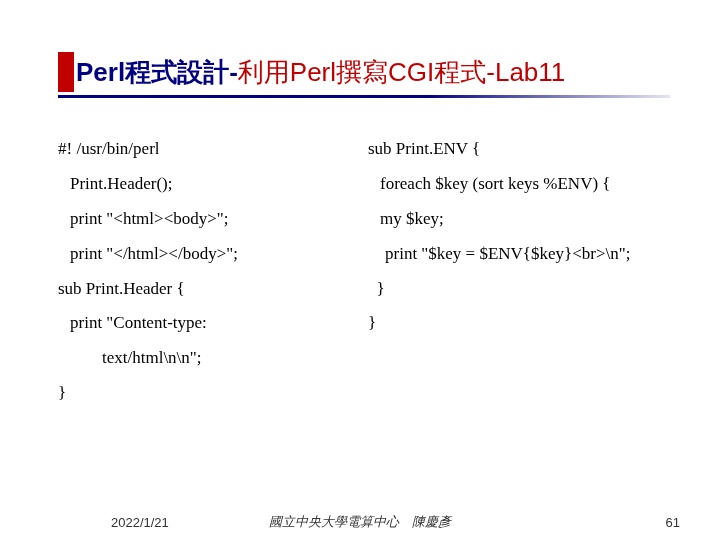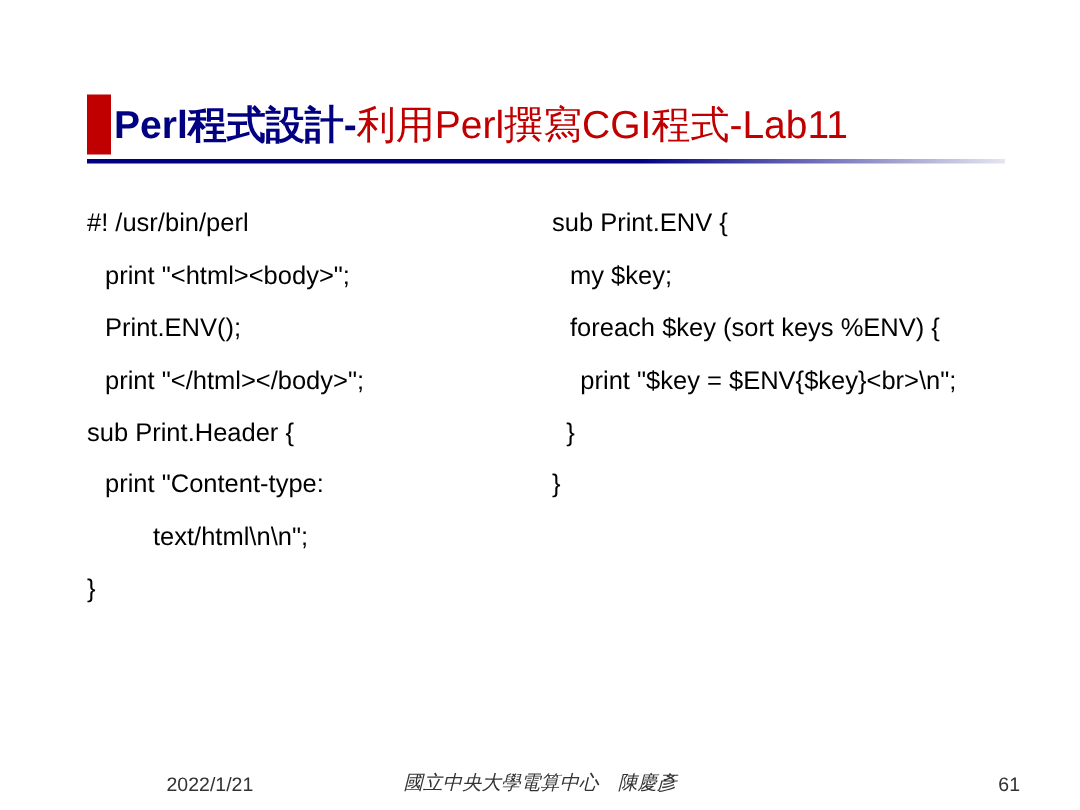--- a/index.html
+++ b/index.html
@@ -12,21 +12,21 @@
       overflow: hidden;
     }
     .slide {
       width: 100%;
       height: 100%;
       position: relative;
       padding: 0;
     }
     .title-bar {
       position: absolute;
-      top: 59px;
+      top: 48px;
       left: 58px;
       right: 50px;
       height: 48px;
       display: flex;
       align-items: center;
       text-align: center;
     }
     .accent-block {
       width: 16px;
       height: 40px;
@@ -65,21 +65,21 @@
       flex: 1;
       font-size: 17px;
       line-height: 1.7;
       color: #000;
       font-family: Arial, sans-serif;
     }
     .col-left .indent1 { padding-left: 12px; }
     .col-left .indent2 { padding-left: 44px; }
     .col-right .indent1 { padding-left: 12px; }
     .col-right .indent0 { padding-left: 0; }
-    .line { margin-bottom: 6px; }
+    .line { margin-bottom: 6px; font-family: Liberation Serif, serif; }
     .footer {
       position: absolute;
       bottom: 18px;
       left: 0;
       right: 0;
       display: flex;
       align-items: center;
       font-size: 13px;
       color: #333;
     }
@@ -109,32 +109,32 @@
     <div class="accent-block"></div>
     <div class="title-text">
       <span>Perl程式設計-</span><span class="title-red">利用Perl撰寫CGI程式-Lab11</span>
     </div>
     <div class="title-underline"></div>
   </div>
 
   <div class="content">
     <div class="column col-left">
       <div class="line">#! /usr/bin/perl</div>
+      <div class="line indent1">Print.Header();</div>
       <div class="line indent1">print "&lt;html&gt;&lt;body&gt;";</div>
-      <div class="line indent1">Print.ENV();</div>
       <div class="line indent1">print  "&lt;/html&gt;&lt;/body&gt;";</div>
       <div class="line">sub Print.Header {</div>
       <div class="line indent1">print "Content-type:</div>
       <div class="line indent2">text/html\n\n";</div>
       <div class="line">}</div>
     </div>
     <div class="column col-right">
       <div class="line">sub Print.ENV {</div>
+      <div class="line indent1">foreach $key (sort keys %ENV) {</div>
       <div class="line indent1">my $key;</div>
-      <div class="line indent1">foreach $key (sort keys %ENV) {</div>
       <div class="line indent0" style="white-space:pre;">    print "$key = $ENV{$key}&lt;br&gt;\n";</div>
       <div class="line indent0" style="white-space:pre;">  }</div>
       <div class="line">}</div>
     </div>
   </div>
 
   <div class="footer">
     <div class="footer-date">2022/1/21</div>
     <div class="footer-center">國立中央大學電算中心　陳慶彥</div>
     <div class="footer-page">61</div>

